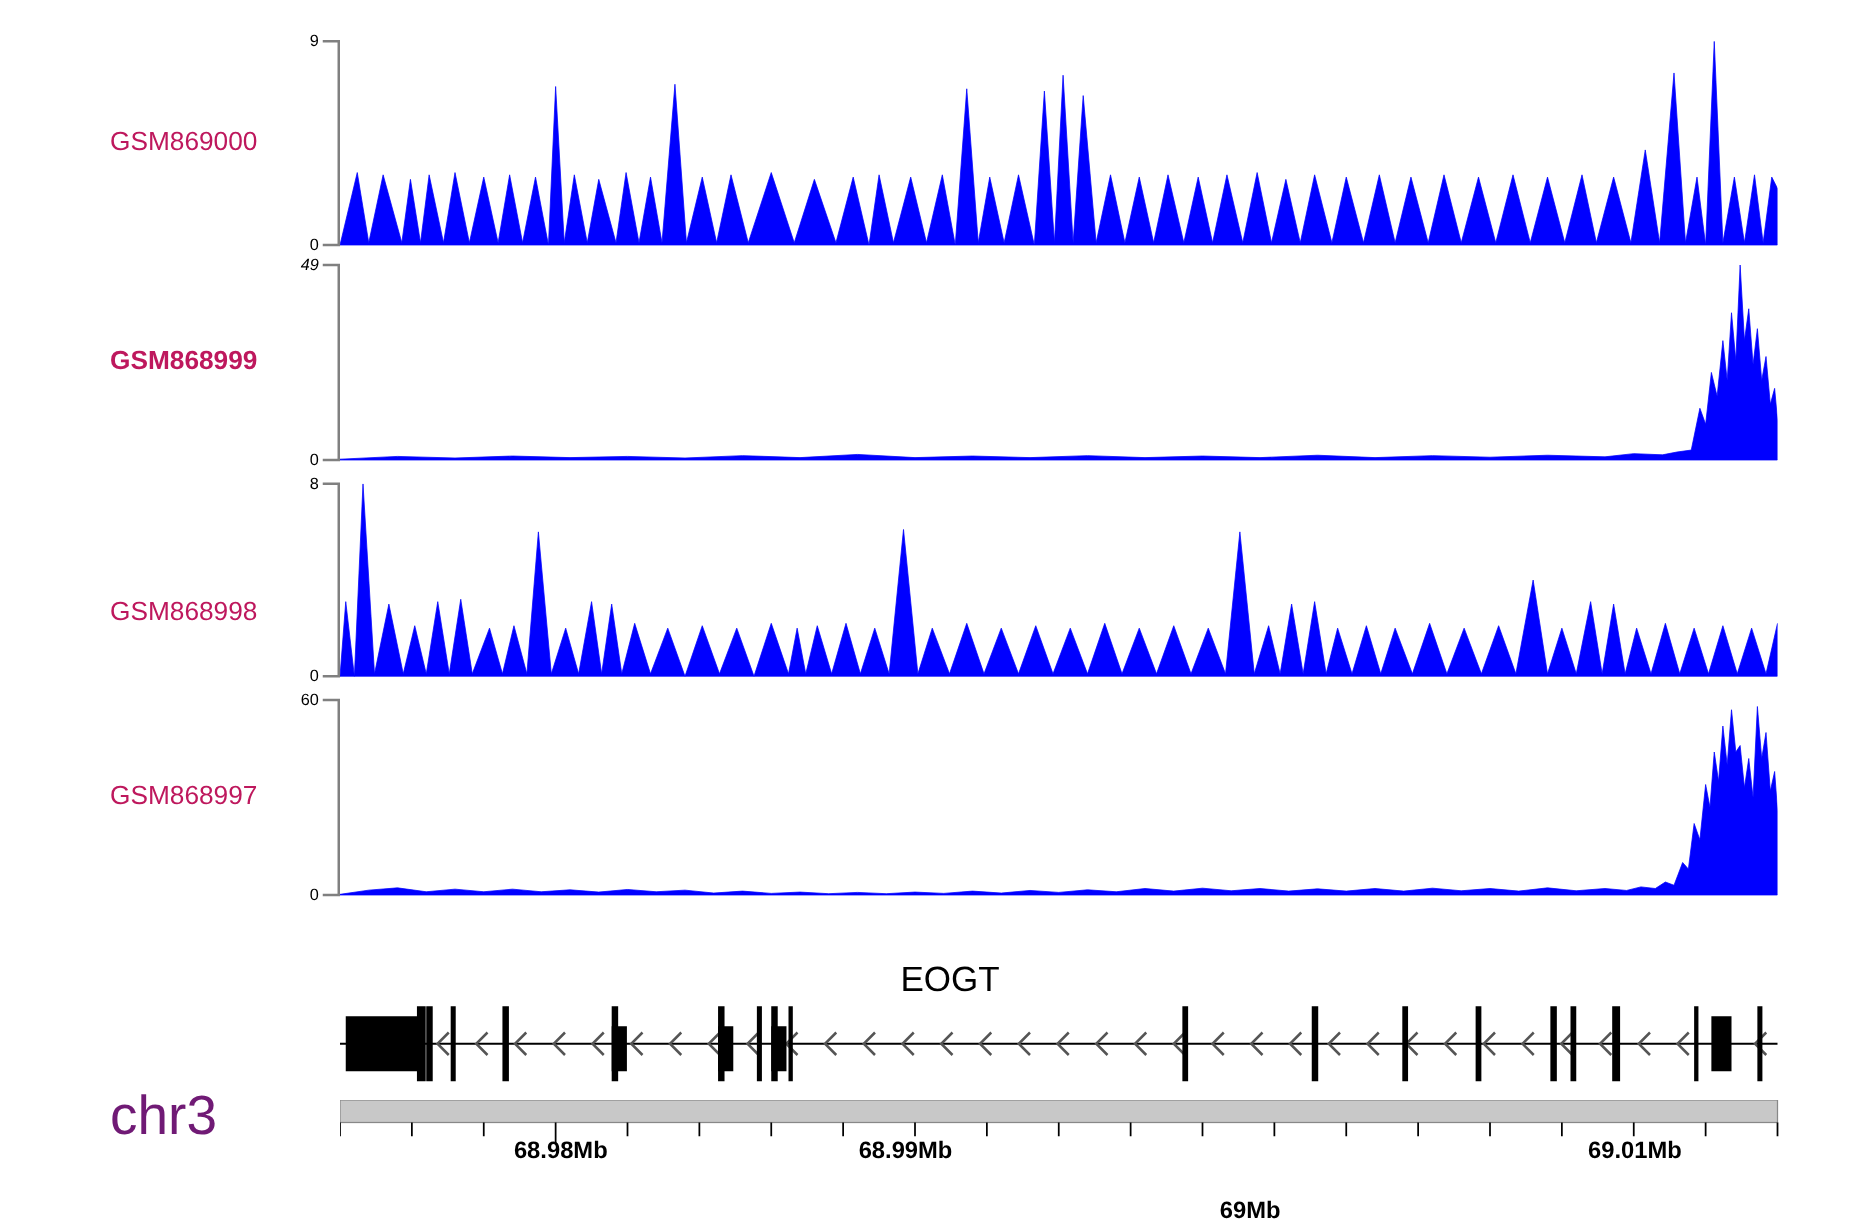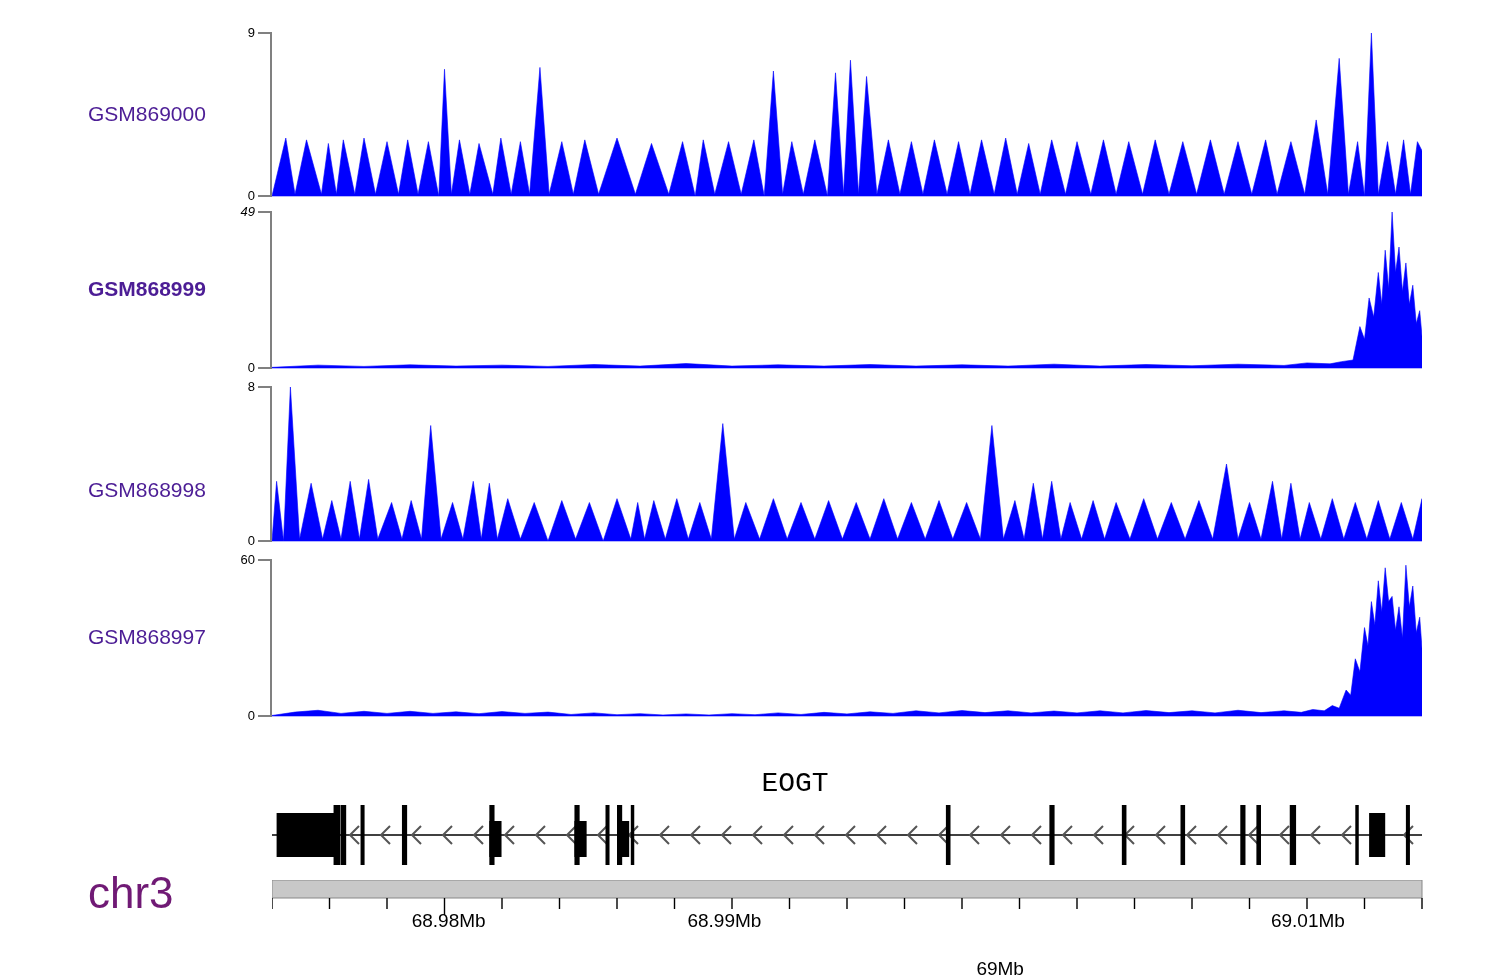--- a/index.html
+++ b/index.html
@@ -1,30 +1,30 @@
 <!DOCTYPE html>
 <html><head>
 <meta charset="utf-8">
 <style>
   html,body{margin:0;padding:0;background:#ffffff;}
   body{width:1500px;height:980px;position:relative;overflow:hidden;
        font-family:"Liberation Sans",sans-serif;color:#000;}
   #root{position:absolute;left:0;top:0;width:1500px;height:980px;}
 
   .track{position:absolute;left:0;width:1500px;}
-  .track-label{position:absolute;font-size:21px;color:#4c1d95;white-space:nowrap;
+  .track-label{position:absolute;font-size:21px;color:#be185d;white-space:nowrap;
                text-align:left;letter-spacing:0px;}
   .axis-max,.axis-min{position:absolute;font-size:13px;color:#000;
                       text-align:right;white-space:nowrap;}
 
   .gene-panel{position:absolute;left:0;width:1500px;}
   .gene-name{position:absolute;font-size:28px;color:#000;white-space:nowrap;}
   .chrom-label{position:absolute;font-size:44px;color:#701a75;white-space:nowrap;}
   .tick-label{position:absolute;font-size:19px;color:#000;white-space:nowrap;
-              transform:translateX(-50%);}
+              transform:translateX(-50%);font-weight:bold;}
 </style>
 </head>
 <body>
 
 <div id="root">
 
   <div class="track" id="track-0" style="top: 0px; height: 980px; pointer-events: none;">
       <div class="track-label" style="left: 88px; top: 101.5px;">GSM869000</div>
       <div class="axis-max" style="left: 210px; width: 45px; top: 25px;">9</div>
       <div class="axis-min" style="left: 210px; width: 45px; top: 188px;">0</div>
@@ -63,21 +63,21 @@
       <div class="axis-min" style="left: 210px; width: 45px; top: 708px;">0</div>
       <svg width="30" height="160" style="position:absolute;left:258px;top:558px;">
         <path d="M 0 2 L 13 2 L 13 158 L 0 158" fill="none" stroke="#808080" stroke-width="2"></path>
       </svg>
       <svg width="1150" height="157" style="position:absolute;left:272px;top:560px;">
         <path d="M 0 156 L 0.00 155.48 L 23.00 152.10 L 46.00 150.28 L 69.00 153.40 L 92.00 151.32 L 115.00 153.40 L 138.00 151.32 L 161.00 153.40 L 184.00 151.84 L 207.00 153.66 L 230.00 151.58 L 253.00 153.40 L 276.00 152.10 L 299.00 154.44 L 322.00 152.88 L 345.00 154.70 L 368.00 153.66 L 391.00 154.96 L 414.00 153.92 L 437.00 154.96 L 460.00 153.66 L 483.00 154.70 L 506.00 152.88 L 529.00 154.44 L 552.00 152.36 L 575.00 153.92 L 598.00 151.84 L 621.00 153.40 L 644.00 150.80 L 667.00 152.88 L 690.00 150.54 L 713.00 152.62 L 736.00 150.80 L 759.00 152.88 L 782.00 151.06 L 805.00 152.88 L 828.00 150.80 L 851.00 152.88 L 874.00 150.54 L 897.00 152.62 L 920.00 150.80 L 943.00 152.88 L 966.00 150.28 L 989.00 152.62 L 1012.00 150.80 L 1029.25 152.36 L 1040.75 149.50 L 1052.25 150.80 L 1060.30 145.60 L 1067.20 148.20 L 1074.10 130.00 L 1078.70 135.20 L 1083.30 98.80 L 1087.90 111.80 L 1092.50 67.60 L 1095.95 85.80 L 1099.40 41.60 L 1102.85 65.00 L 1106.30 20.80 L 1109.75 52.00 L 1113.20 7.80 L 1116.65 41.60 L 1120.10 36.40 L 1123.55 70.20 L 1127.00 46.80 L 1130.45 78.00 L 1133.90 5.20 L 1137.35 46.80 L 1140.80 26.00 L 1144.25 72.80 L 1147.70 57.20 L 1150.00 88.40 L 1150 156 Z" fill="#0000FF" stroke="#0000FF" stroke-width="0.6"></path>
       </svg>
     </div>
 
   <div class="gene-panel" id="gene-panel" style="top: 0px; height: 980px; pointer-events: none;">
-    <div class="gene-name" id="gene-name" style="left: 795px; top: 768px; transform: translateX(-50%); font-family: Liberation Mono, monospace;">EOGT</div>
+    <div class="gene-name" id="gene-name" style="left: 760px; top: 768px; transform: translateX(-50%);">EOGT</div>
   <svg width="1154" height="70" style="position:absolute;left:272px;top:800px;">
         <line x1="0" y1="35" x2="1150" y2="35" stroke="#000" stroke-width="1.6"></line>
         <path d="M 25 26 L 16 35 L 25 44" fill="none" stroke="#555" stroke-width="2"></path>
         <path d="M 56 26 L 47 35 L 56 44" fill="none" stroke="#555" stroke-width="2"></path>
         <path d="M 87 26 L 78 35 L 87 44" fill="none" stroke="#555" stroke-width="2"></path>
         <path d="M 118 26 L 109 35 L 118 44" fill="none" stroke="#555" stroke-width="2"></path>
         <path d="M 149 26 L 140 35 L 149 44" fill="none" stroke="#555" stroke-width="2"></path>
         <path d="M 180 26 L 171 35 L 180 44" fill="none" stroke="#555" stroke-width="2"></path>
         <path d="M 211 26 L 202 35 L 211 44" fill="none" stroke="#555" stroke-width="2"></path>
         <path d="M 242 26 L 233 35 L 242 44" fill="none" stroke="#555" stroke-width="2"></path>

